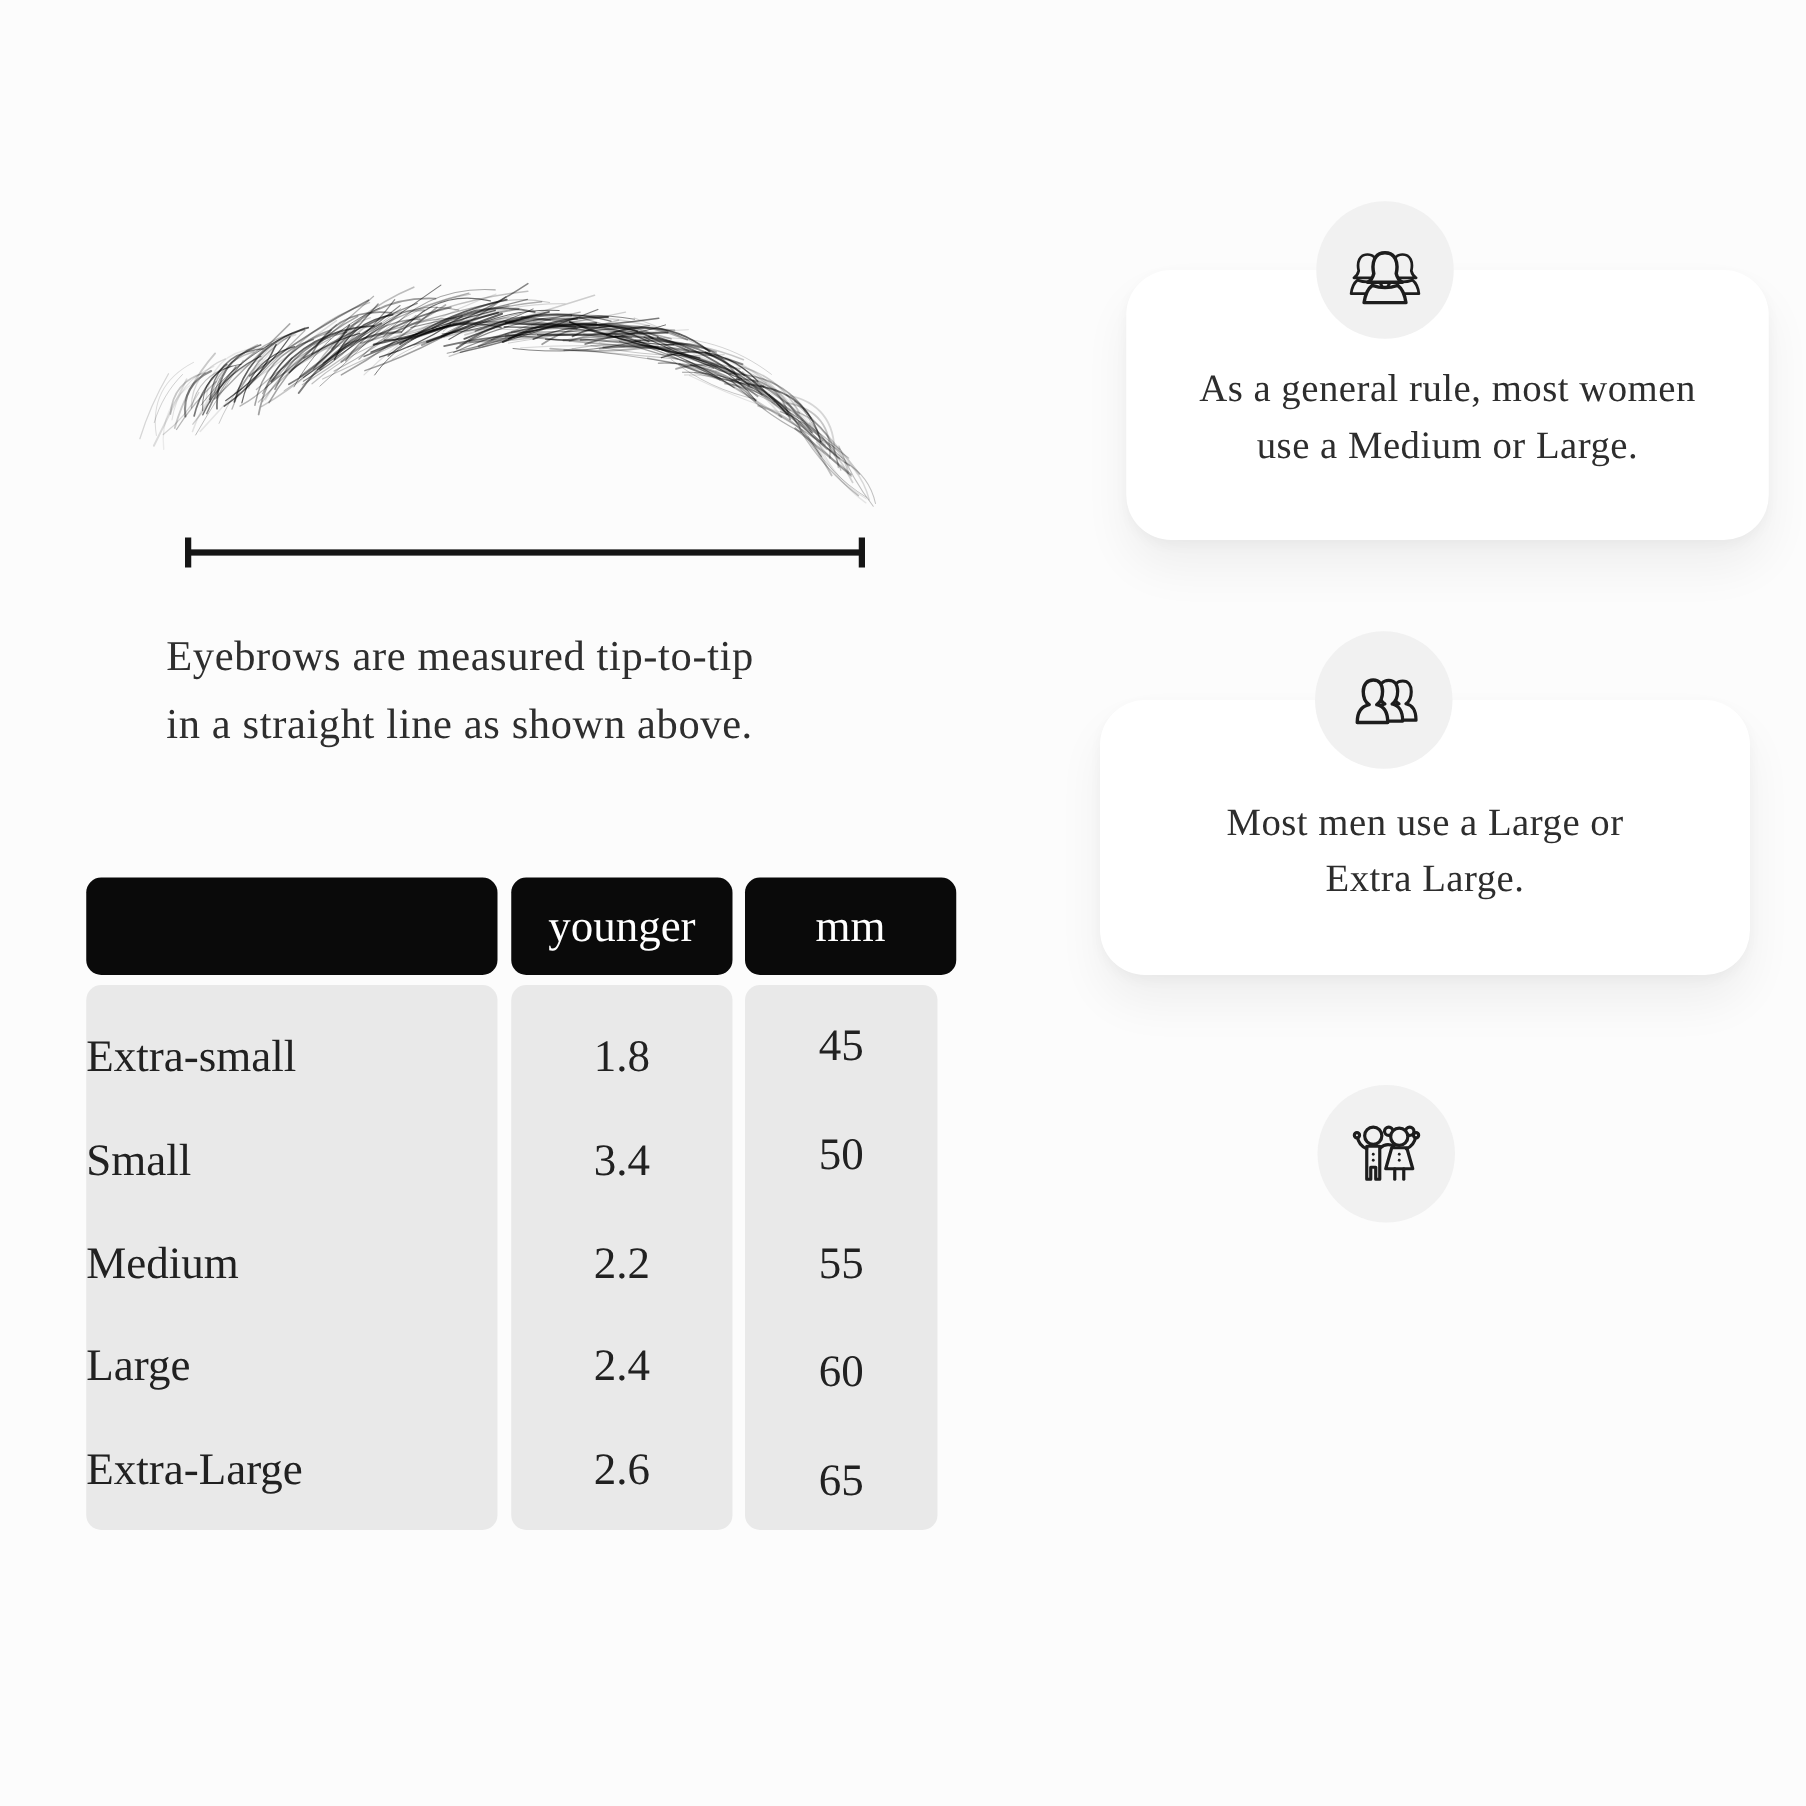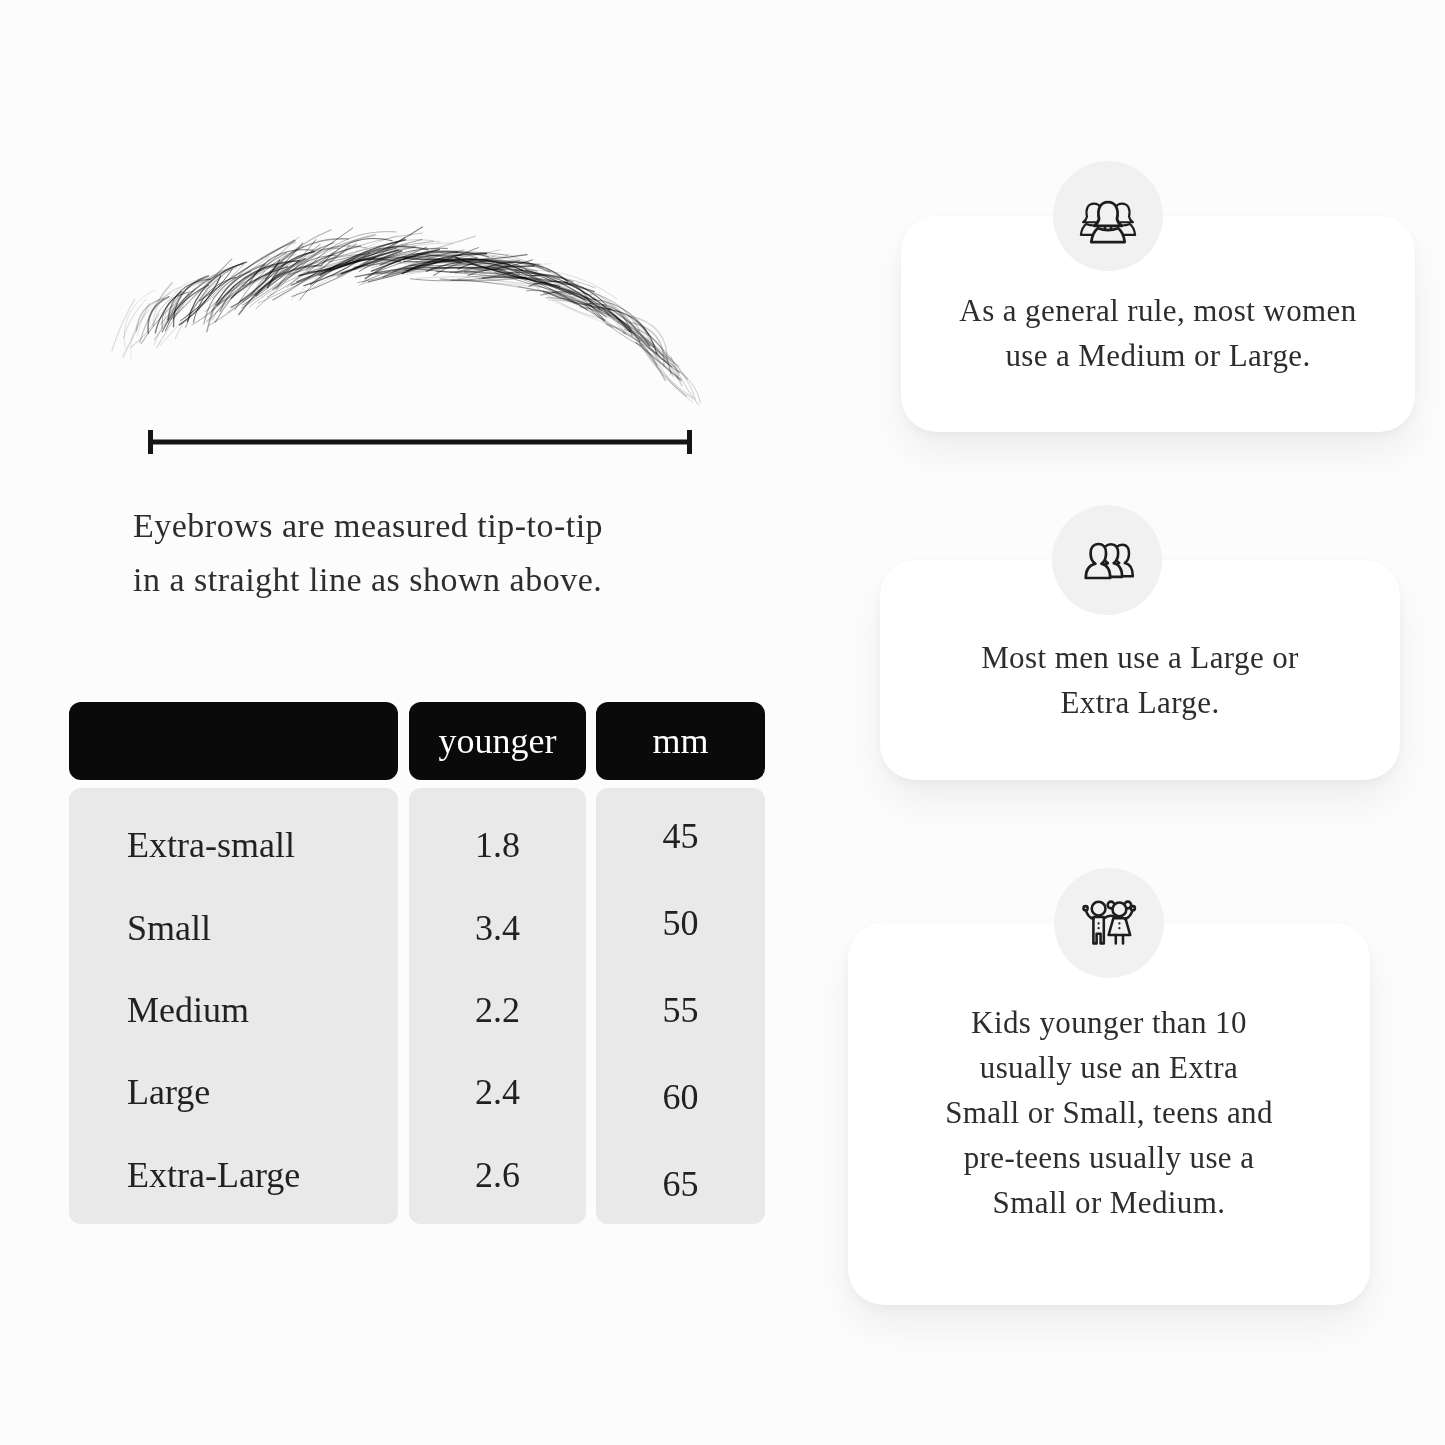--- a/index.html
+++ b/index.html
@@ -17,21 +17,21 @@
   .measure-svg{overflow:visible;}
   .caption{font-size:34px;line-height:54px;color:#2e2e2e;letter-spacing:0.5px;}
 
   
   .th{position:absolute;top:0;height:78px;background:#0a0a0a;border-radius:12px;
       display:flex;align-items:center;justify-content:center;
       color:#ffffff;font-size:36px;}
   .tbody-col{position:absolute;top:86px;height:436px;background:#e9e9e9;border-radius:12px;
       display:flex;flex-direction:column;padding:16px 0 8px 0;box-sizing:border-box;}
   .cell{flex:1;display:flex;align-items:center;font-size:36px;color:#212121;}
-  .cell.lbl{padding-left:58px;}
+  .cell.lbl{}
   .cell.val{justify-content:center;}
 
   
   .card{position:absolute;background:#ffffff;border-radius:36px;
         box-shadow:0 22px 38px rgba(0,0,0,0.055), 0 4px 10px rgba(0,0,0,0.035);}
   .icon-circle{position:absolute;width:110px;height:110px;border-radius:50%;
         background:#f1f1f1;display:flex;align-items:center;justify-content:center;z-index:2;}
   .card-text{position:absolute;left:0;right:0;text-align:center;
         font-size:31px;line-height:45px;color:#2d2d2d;letter-spacing:0.4px;}
 </style>
@@ -310,21 +310,21 @@
       <div class="cell lbl">Large</div>
       <div class="cell lbl">Extra-Large</div>
     </div>
     <div class="tbody-col" style="left:340px;width:177px;">
       <div class="cell val">1.8</div>
       <div class="cell val">3.4</div>
       <div class="cell val">2.2</div>
       <div class="cell val">2.4</div>
       <div class="cell val">2.6</div>
     </div>
-    <div class="tbody-col" style="left:527px;width:169px;gap:24px;">
+    <div class="tbody-col" style="left:527px;width:154px;gap:24px;">
       <div class="cell val">45</div>
       <div class="cell val">50</div>
       <div class="cell val">55</div>
       <div class="cell val">60</div>
       <div class="cell val">65</div>
     </div>
   </div>
 
   <div class="icon-circle" style="left:1053px;top:161px;">
     <svg width="64" height="64" viewBox="0 0 80 80" fill="#f1f1f1" stroke="#1d1d1d" stroke-width="3.4" stroke-linejoin="round" stroke-linecap="round">
@@ -387,23 +387,14 @@
       <g>
         <circle cx="27" cy="22" r="8.6" fill="#f1f1f1"></circle>
         <path d="M 20.5 32.5 L 33.5 32.5 L 33.5 65.5 L 29.5 65.5 L 29.5 53.5 L 24.5 53.5 L 24.5 65.5 L 20.5 65.5 Z" fill="#f1f1f1"></path>
         <path d="M 20.5 35 C 15.5 33 12 28.5 11 23"></path>
         <circle cx="10.7" cy="21.5" r="2.6" fill="#f1f1f1"></circle>
         <circle cx="27" cy="40.5" r="1.4" fill="#1d1d1d" stroke="none"></circle>
         <circle cx="27" cy="46.5" r="1.4" fill="#1d1d1d" stroke="none"></circle>
       </g>
     </svg>
   </div>
-  <div class="card" style="left:848px;top:923px;width:522px;height:382px;">
-    <div class="card-text" style="top:77px;">
-      <div>Kids younger than 10</div>
-      <div>usually use an Extra</div>
-      <div>Small or Small, teens and</div>
-      <div>pre-teens usually use a</div>
-      <div>Small or Medium.</div>
-    </div>
-  </div>
 
 </div>
 
 </body></html>

